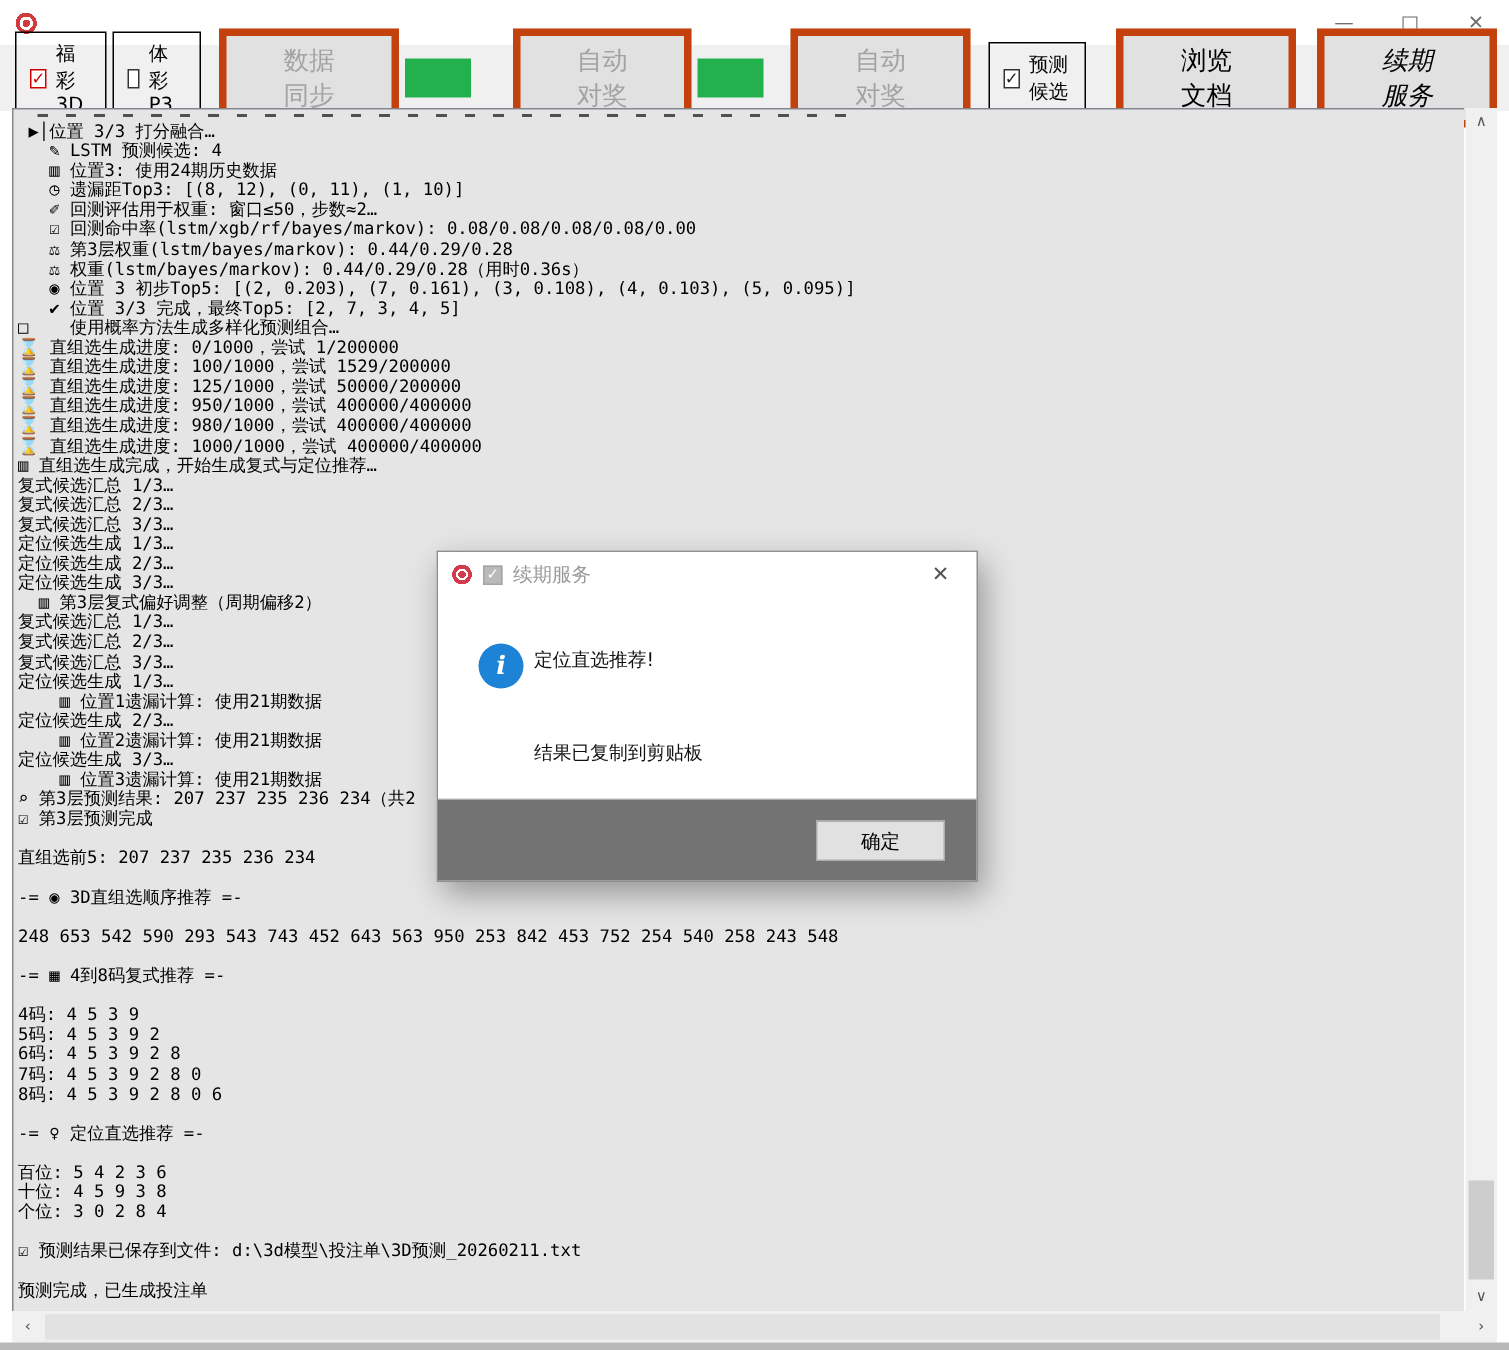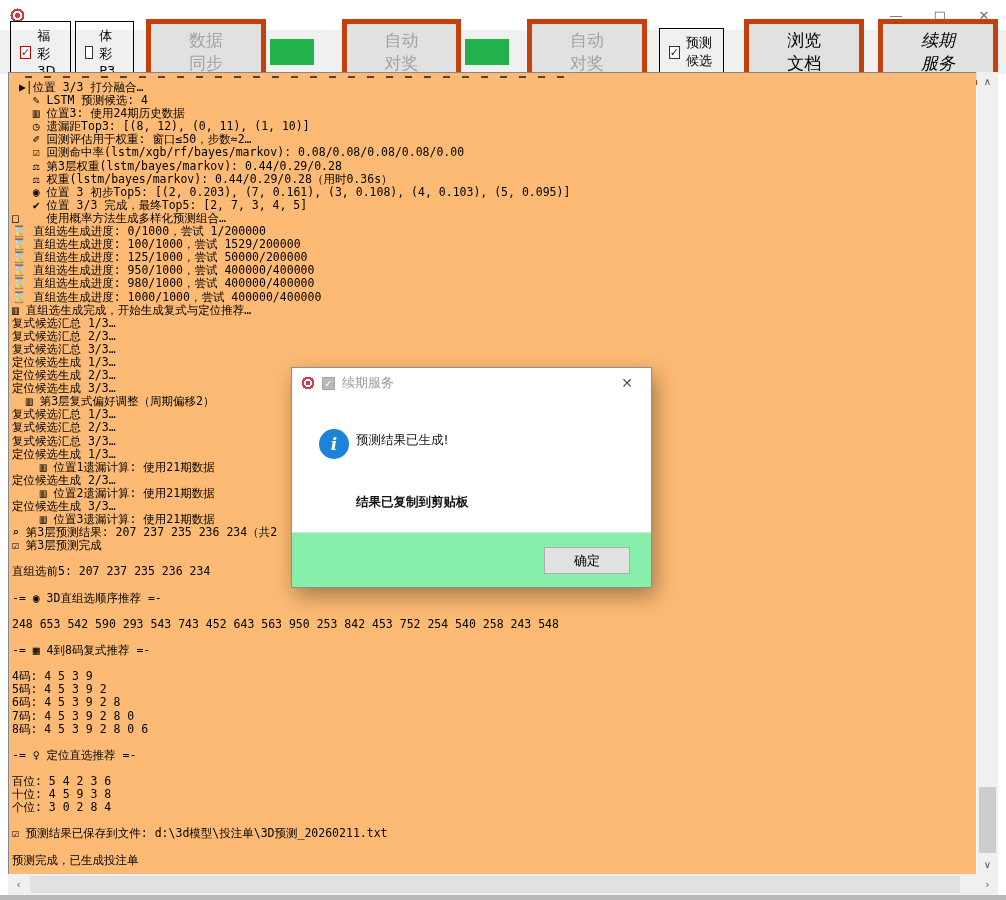--- a/index.html
+++ b/index.html
@@ -40,21 +40,21 @@
   .cbx.dark { color: #222; }
   .btn {
     background: #e1e1e1; border: 5px solid #c2410c; font-size: 17px;
     padding: 5px 33px; color: #000; font-family: inherit;
   }
   .btn.disabled { color: #a3a3a3; }
   .pbar { width: 68px; height: 26px; margin-left: 4px; }
   
   .content {
     position: absolute; left: 8px; top: 72px; width: 968px; height: 802px;
-    background: #fdba74; border-top: 1px solid #828790; border-left: 1px solid #828790;
+    background: #e5e5e5; border-top: 1px solid #828790; border-left: 1px solid #828790;
     overflow: hidden;
   }
   .clipped-line {
     height: 2px; width: 56%; margin: 3px 0 3px 16px; opacity: .65;
     background: repeating-linear-gradient(90deg, #000 0 7px, transparent 7px 19px);
   }
   .log {
     font-family: "DejaVu Sans Mono", monospace;
     font-size: 11.5px; line-height: 13.1px; white-space: pre;
     padding-left: 3px;
@@ -100,24 +100,24 @@
                justify-content:center; color:#555; font-size: 14px; }
   .dlg-body { position: relative; height: 135px; }
   .info-icon {
     position: absolute; left: 27px; top: 31px; width: 30px; height: 30px; border-radius: 50%;
     background: #1d83d6; color: #fff; display:flex; align-items:center; justify-content:center;
     font: italic bold 17px "DejaVu Serif", serif;
   }
   .msg { position: absolute; left: 64px; font-size: 12.5px; color: #111; white-space: pre; }
   .msg.l1 { top: 34px; }
   .msg.l2 { top: 65px; }
-  .msg.l3 { top: 96px; font-weight: bold; }
+  .msg.l3 { top: 96px; }
   .dlg-footer {
     position: absolute; left: 0; right: 0; bottom: 0; height: 55px;
-    background: #86efac; border-top: 1px solid #dfdfdf;
+    background: #737373; border-top: 1px solid #dfdfdf;
   }
   .ok-btn {
     position: absolute; right: 21px; top: 14px; width: 86px; height: 27px;
     background: #e1e1e1; border: 1px solid #adadad; font-size: 13px; font-family: inherit;
   }
 </style>
 </head>
 <body>
 
 <div class="titlebar">
@@ -172,19 +172,19 @@
 
 <div class="dialog">
   <div class="dlg-titlebar">
     <span class="dlg-app-icon"></span>
     <span class="dlg-chk-icon">✓</span>
     <span class="dlg-title">续期服务</span>
     <span class="dlg-close">✕</span>
   </div>
   <div class="dlg-body">
     <span class="info-icon">i</span>
-    <div class="msg l1">预测结果已生成!</div>
+    <div class="msg l1">定位直选推荐!</div>
     <div class="msg l3">结果已复制到剪贴板</div>
   </div>
   <div class="dlg-footer">
     <button class="ok-btn">确定</button>
   </div>
 </div>
 
 </body></html>

